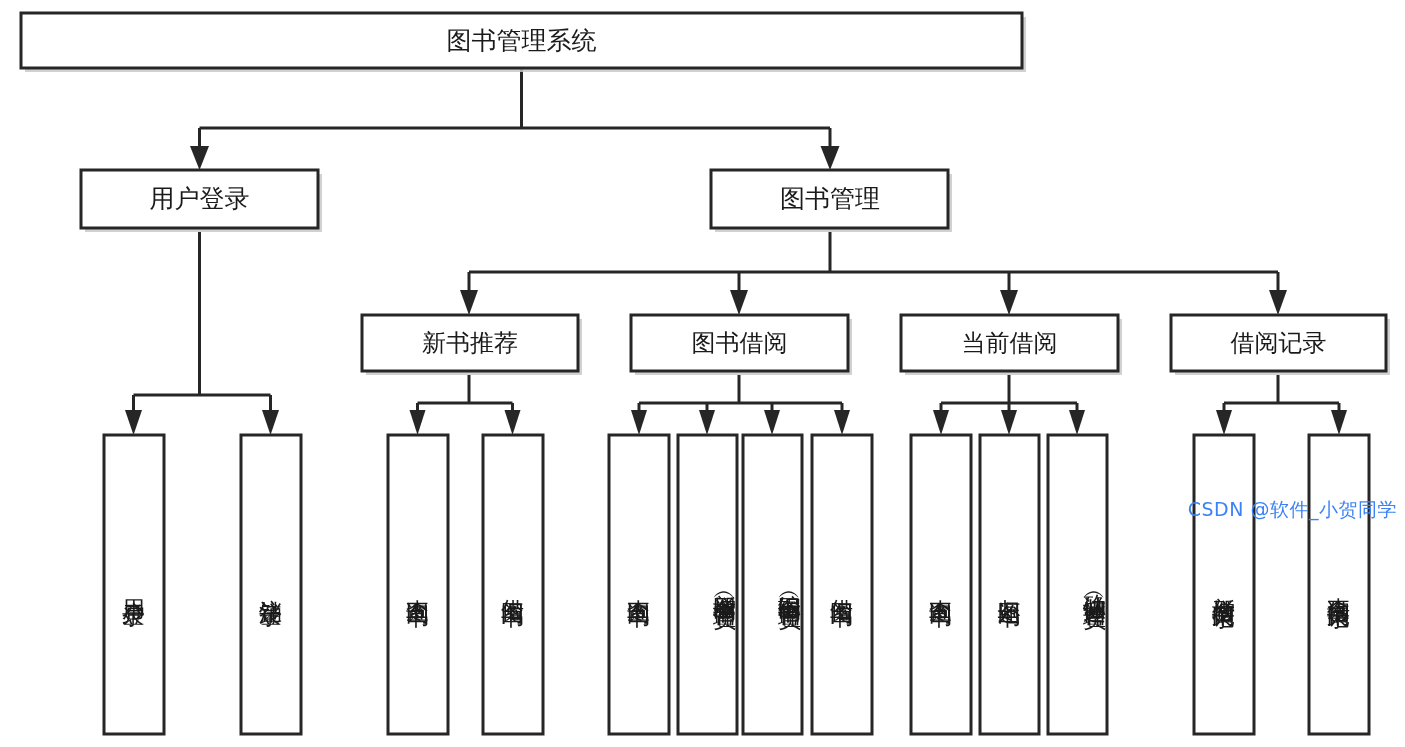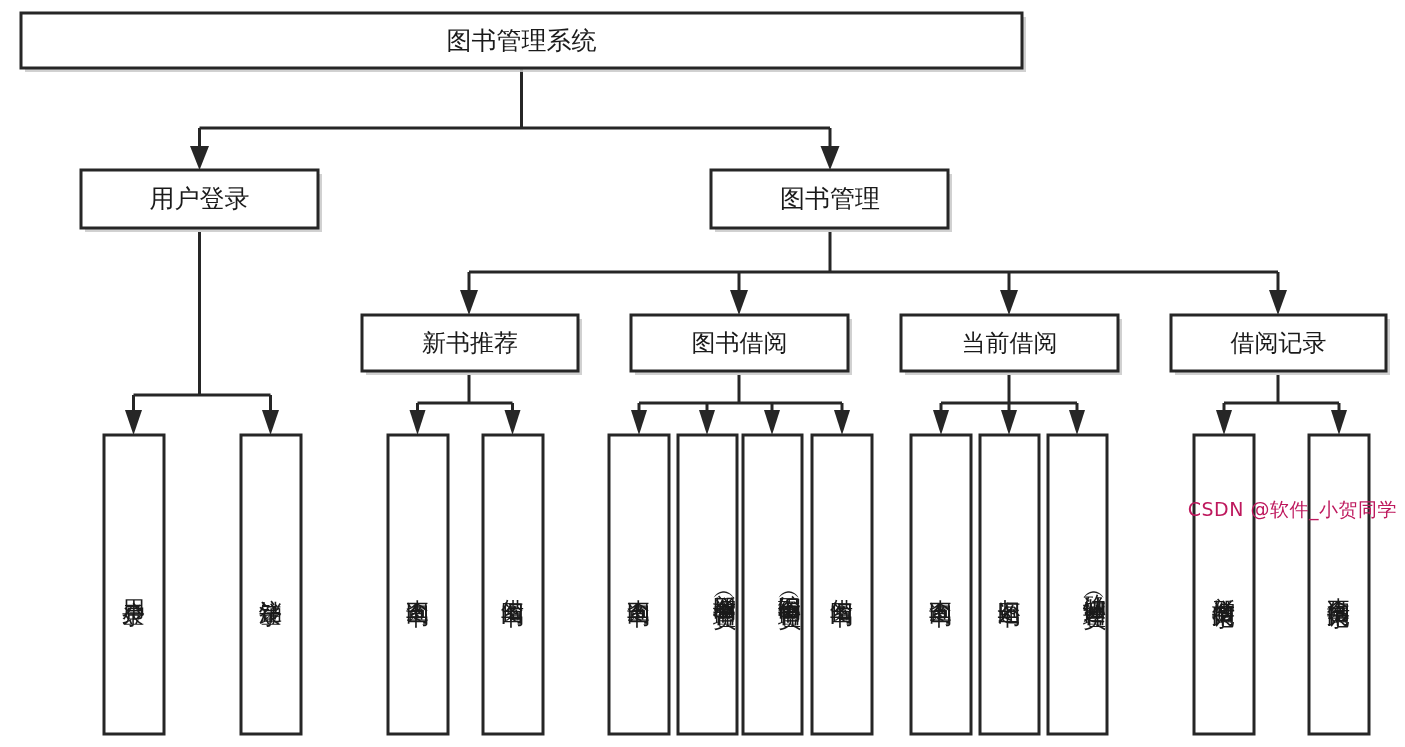--- a/index.html
+++ b/index.html
@@ -78,21 +78,21 @@
     justify-content: center;
     pointer-events: none;
     user-select: none;
   }
   .watermark {
     position: absolute;
     right: 8px;
     bottom: 4px;
     font-family: "DejaVu Sans", "Liberation Sans", sans-serif;
     font-size: 19px;
-    color: #be185d;
+    color: #3b82f6;
     letter-spacing: 0.5px;
     white-space: nowrap;
     user-select: none;
   }
 </style>
 </head>
 <body>
 
 <div id="diagram-root">
 

